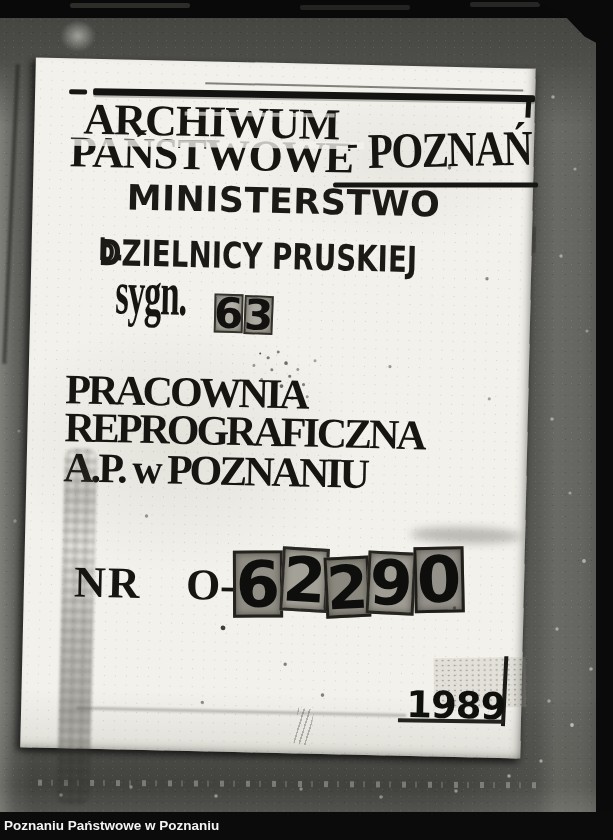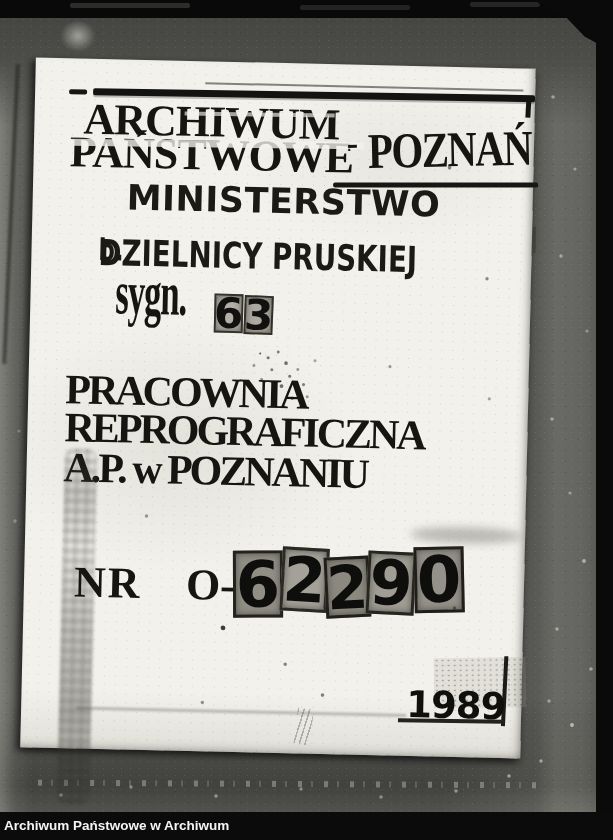--- a/index.html
+++ b/index.html
@@ -210,16 +210,16 @@
       <div class="frame-h-faint"></div>
       <div class="ticks"></div>
       <div class="frame-v"></div>
       <div class="frame-h"></div>
       <div class="ink t-year">1989</div>
       <div class="inkdots"></div>
     </div>
   </div>
 
   <div class="caption">
-    <span>Archiwum Państwowe w Archiwum</span>
+    <span>Poznaniu Państwowe w Poznaniu</span>
   </div>
 
 </div>
 
 </body></html>

